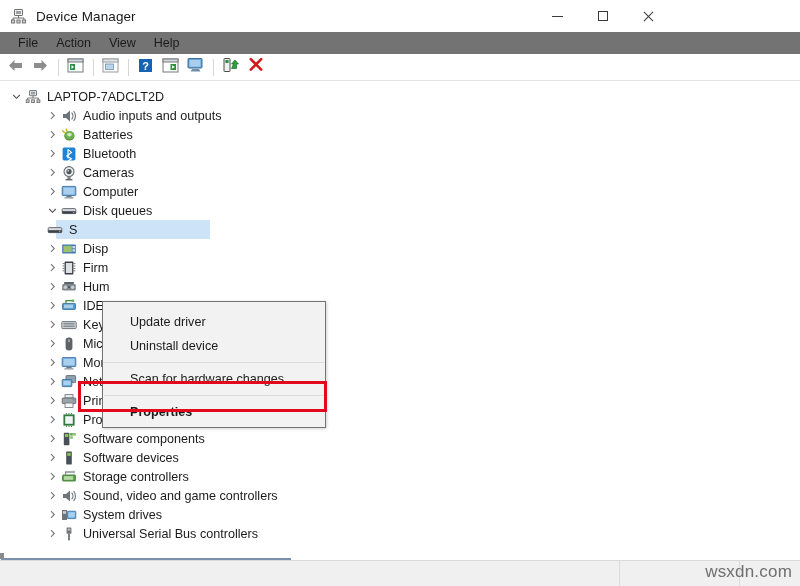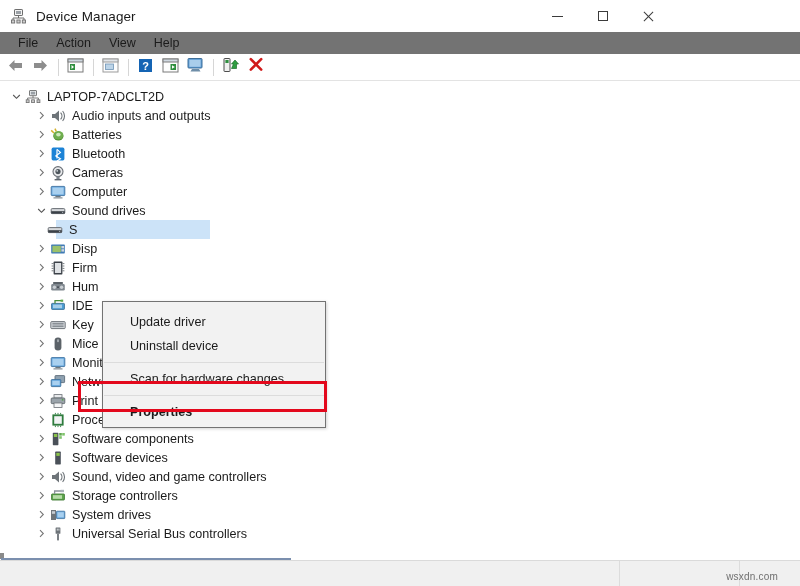--- a/index.html
+++ b/index.html
@@ -191,21 +191,21 @@
   }
   .tlabel {
     font-size: 12.6px;
     color: #1b1b1b;
     padding-left: 6px;
     position: relative;
     z-index: 2;
   }
 
   .lvl0 { padding-left: 8px; }
-  .lvl1 { padding-left: 33px; }
+  .lvl1 { padding-left: 44px; }
   .lvl2 { padding-left: 46px; }
 
   
   .ctxmenu {
     position: absolute;
     left: 102px;
     top: 220px;
     width: 224px;
     background: #f2f2f2;
     border: 1px solid #737373;
@@ -256,23 +256,23 @@
   }
   .status-seg {
     height: 26px;
     border-right: 1px solid #dcdcdc;
     box-sizing: border-box;
   }
   .status-seg-1 { width: 620px; }
   .status-seg-2 { width: 120px; }
   .watermark {
     position: absolute;
-    right: 22px;
+    right: 8px;
     bottom: 4px;
-    font-size: 10px;
+    font-size: 17px;
     color: #6f6f6f;
     letter-spacing: 0.2px;
   }
 
   
   .hscroll {
     position: absolute;
     left: 0;
     bottom: 26px;
     width: 800px;
@@ -551,21 +551,21 @@
               <path d="M1.2 3 L4.5 6.3 L7.8 3" fill="none" stroke="#555" stroke-width="1.1"></path>
             </svg>
         </span>
         <span class="ticon">
           <svg width="16" height="16" viewBox="0 0 16 16">
             <rect x="1.2" y="5.6" width="13.6" height="5" rx="1" fill="#d6d9dc" stroke="#6a6f75" stroke-width="1"></rect>
             <rect x="1.2" y="8.2" width="13.6" height="2.4" fill="#3b4148"></rect>
             <circle cx="12.6" cy="9.4" r="0.7" fill="#9fa5ab"></circle>
           </svg>
         </span>
-        <span class="tlabel">Sound drives</span>
+        <span class="tlabel">Disk queues</span>
       </div>
 
       <div class="trow lvl2 selected">
         <span class="trow-hit"></span>
         <span class="ticon">
           <svg width="16" height="16" viewBox="0 0 16 16">
             <rect x="1.2" y="5.6" width="13.6" height="5" rx="1" fill="#d6d9dc" stroke="#6a6f75" stroke-width="1"></rect>
             <rect x="1.2" y="8.2" width="13.6" height="2.4" fill="#3b4148"></rect>
             <circle cx="12.6" cy="9.4" r="0.7" fill="#9fa5ab"></circle>
           </svg>
@@ -773,43 +773,43 @@
       </div>
 
       <div class="trow lvl1">
         <span class="chevron">
           <svg width="9" height="9" viewBox="0 0 9 9">
               <path d="M3 1.2 L6.3 4.5 L3 7.8" fill="none" stroke="#777" stroke-width="1.1"></path>
             </svg>
         </span>
         <span class="ticon">
           <svg width="16" height="16" viewBox="0 0 16 16">
-            <path d="M2 6 L5 6 L9 2.5 L9 13.5 L5 10 L2 10 Z" fill="#6e7479"></path>
-            <path d="M10.6 4.6 A5 5 0 0 1 10.6 11.4" fill="none" stroke="#6e7479" stroke-width="1.2"></path>
-            <path d="M12.6 3 A7.5 7.5 0 0 1 12.6 13" fill="none" stroke="#6e7479" stroke-width="1.1"></path>
-          </svg>
-        </span>
-        <span class="tlabel">Sound, video and game controllers</span>
-      </div>
-
-      <div class="trow lvl1">
-        <span class="chevron">
-          <svg width="9" height="9" viewBox="0 0 9 9">
-              <path d="M3 1.2 L6.3 4.5 L3 7.8" fill="none" stroke="#777" stroke-width="1.1"></path>
-            </svg>
-        </span>
-        <span class="ticon">
-          <svg width="16" height="16" viewBox="0 0 16 16">
             <rect x="1.6" y="6" width="12.8" height="6" rx="0.6" fill="#5fa74e" stroke="#3f7a33" stroke-width="0.9"></rect>
             <rect x="3" y="7.2" width="9" height="3.6" fill="#b7dba8"></rect>
             <path d="M4.6 6 L4.6 3 L11.6 3" stroke="#8a9199" stroke-width="1.3" fill="none"></path>
             <rect x="10.6" y="1.8" width="3.4" height="2.4" fill="#a9b2b9"></rect>
           </svg>
         </span>
         <span class="tlabel">Storage controllers</span>
+      </div>
+
+      <div class="trow lvl1">
+        <span class="chevron">
+          <svg width="9" height="9" viewBox="0 0 9 9">
+              <path d="M3 1.2 L6.3 4.5 L3 7.8" fill="none" stroke="#777" stroke-width="1.1"></path>
+            </svg>
+        </span>
+        <span class="ticon">
+          <svg width="16" height="16" viewBox="0 0 16 16">
+            <path d="M2 6 L5 6 L9 2.5 L9 13.5 L5 10 L2 10 Z" fill="#6e7479"></path>
+            <path d="M10.6 4.6 A5 5 0 0 1 10.6 11.4" fill="none" stroke="#6e7479" stroke-width="1.2"></path>
+            <path d="M12.6 3 A7.5 7.5 0 0 1 12.6 13" fill="none" stroke="#6e7479" stroke-width="1.1"></path>
+          </svg>
+        </span>
+        <span class="tlabel">Sound, video and game controllers</span>
       </div>
 
       <div class="trow lvl1">
         <span class="chevron">
           <svg width="9" height="9" viewBox="0 0 9 9">
               <path d="M3 1.2 L6.3 4.5 L3 7.8" fill="none" stroke="#777" stroke-width="1.1"></path>
             </svg>
         </span>
         <span class="ticon">
           <svg width="16" height="16" viewBox="0 0 16 16">

